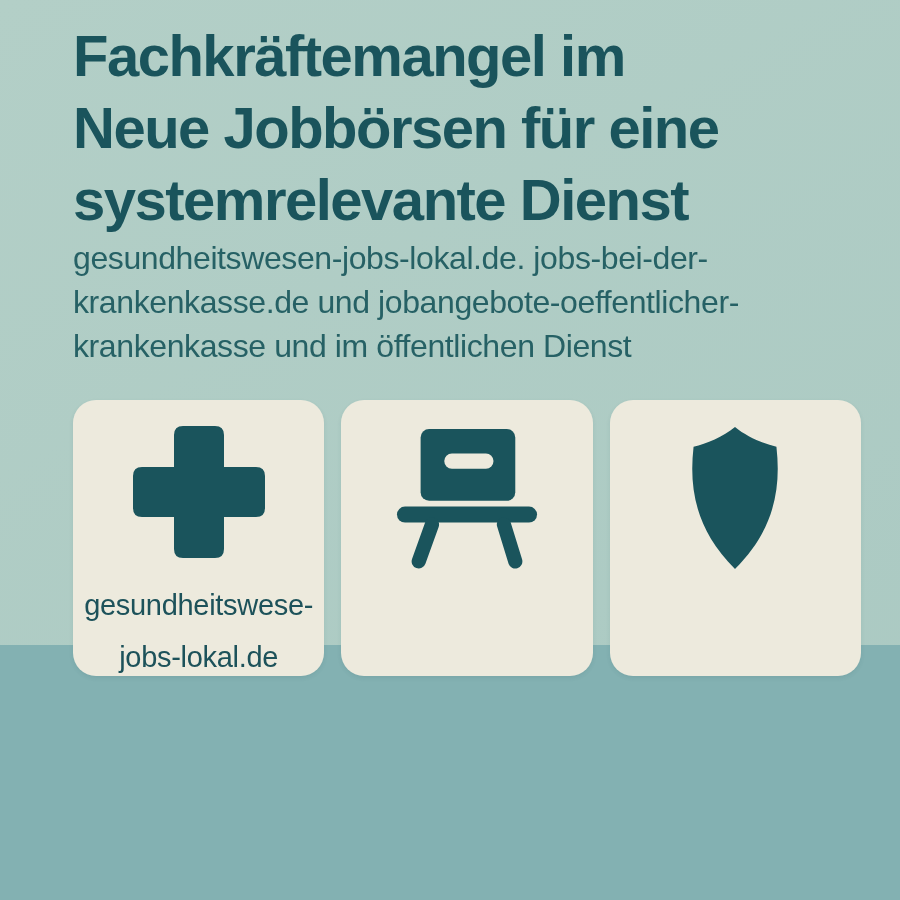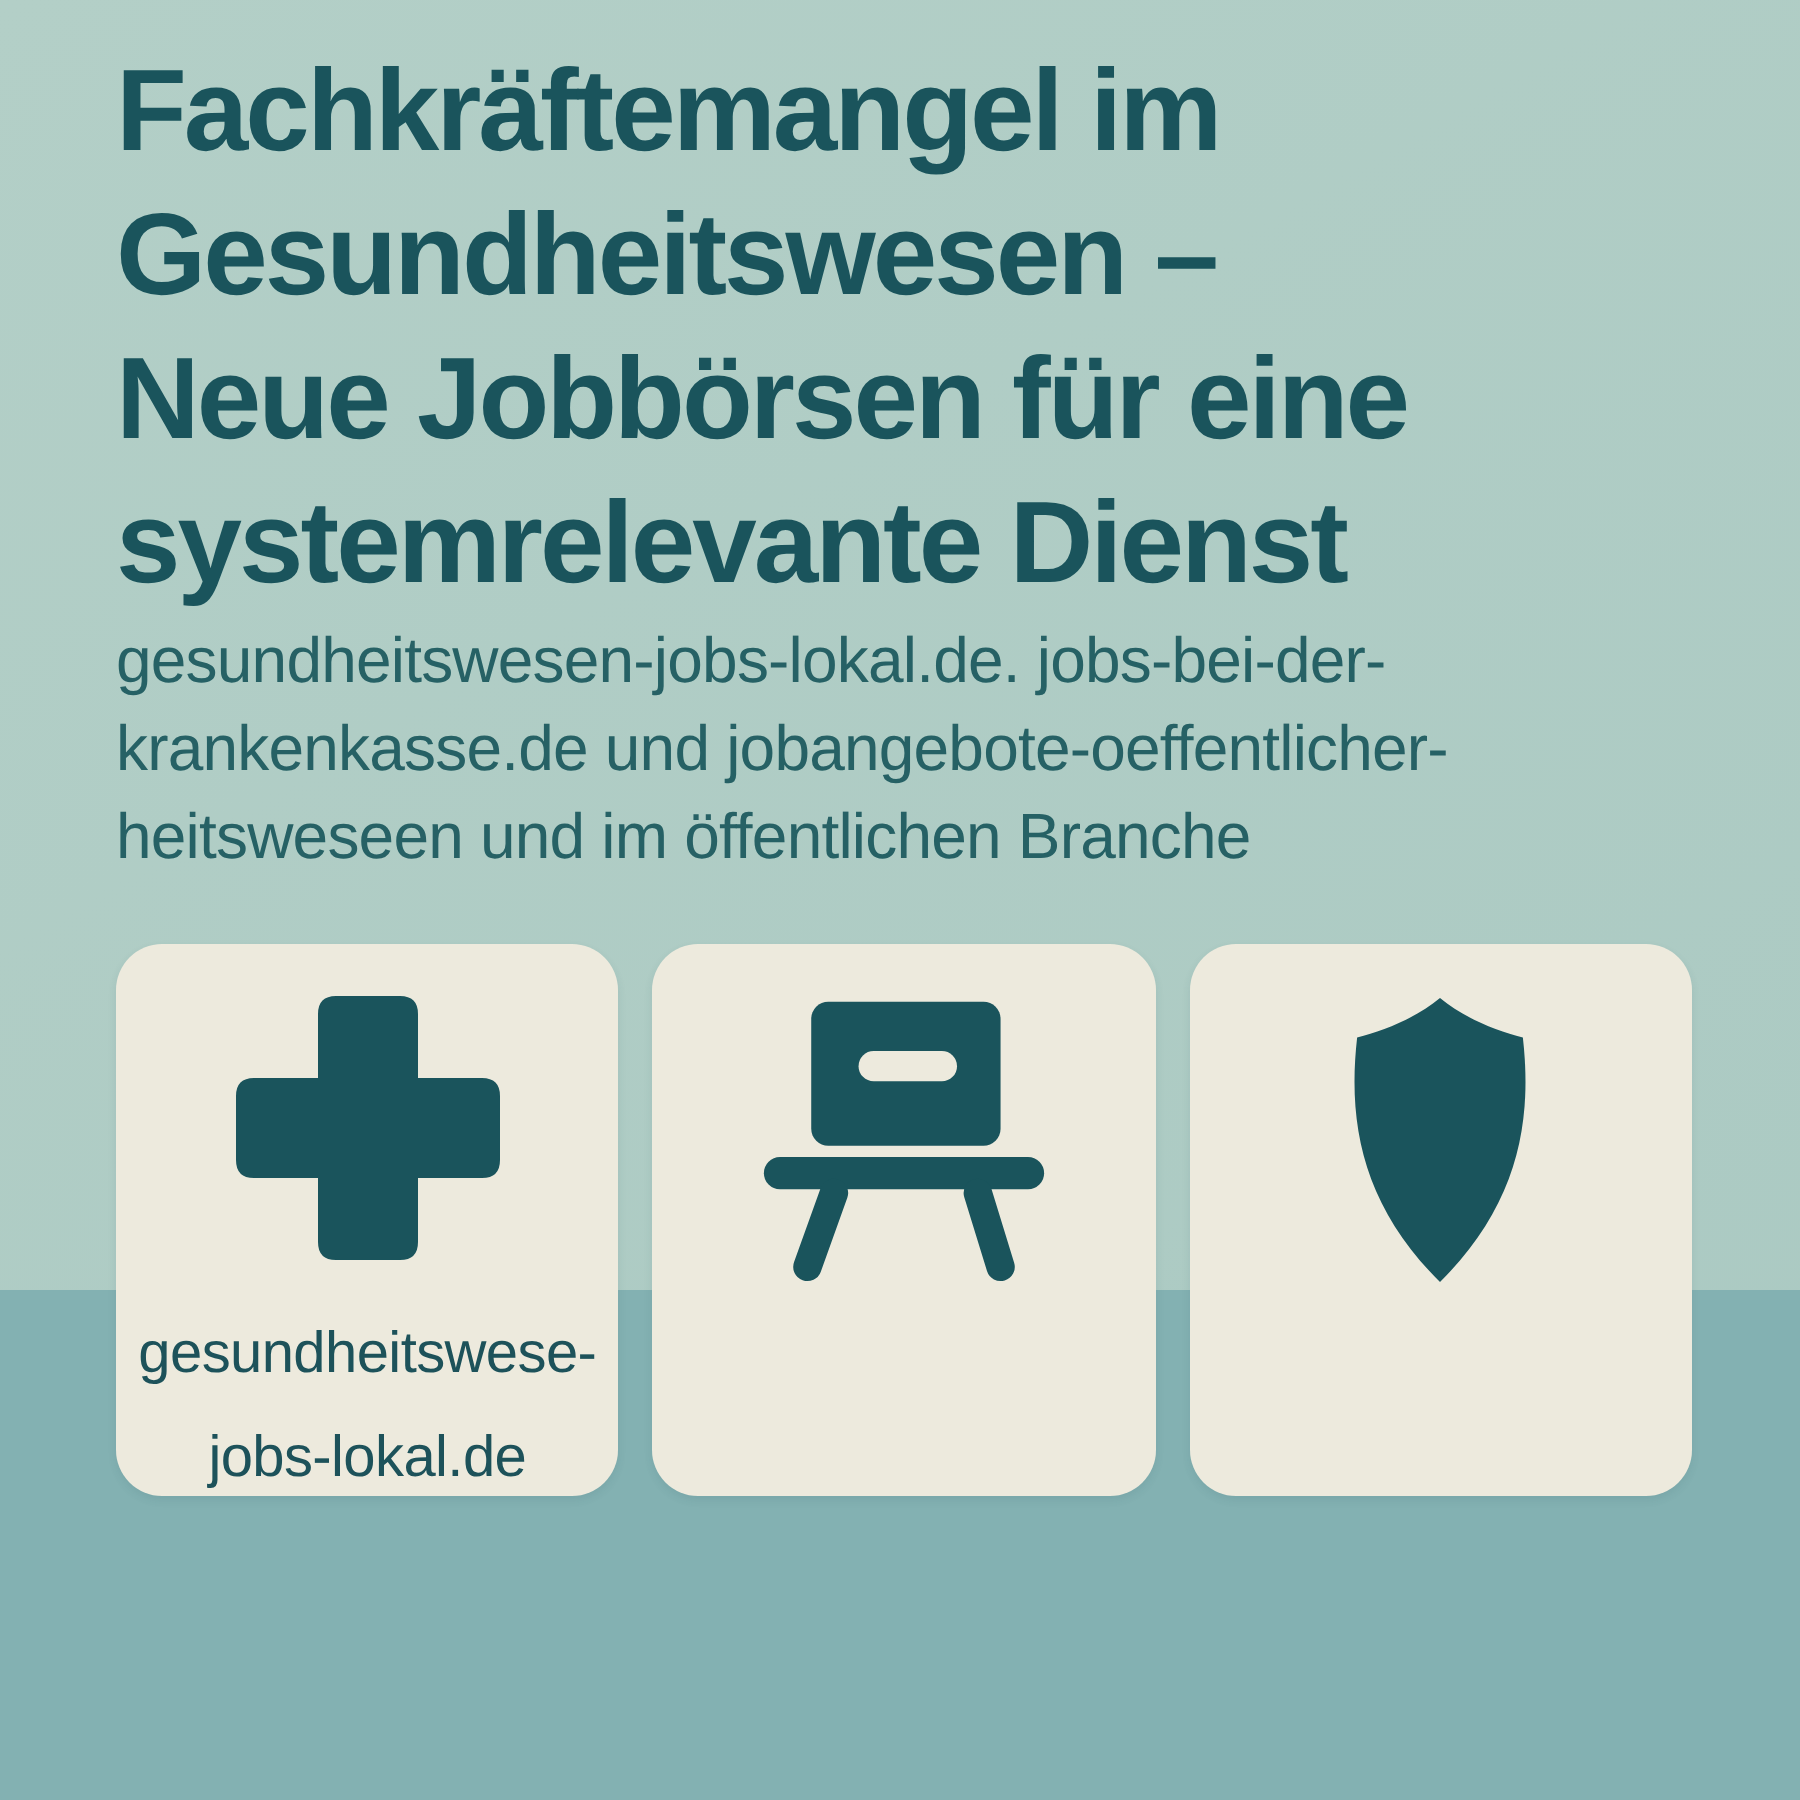--- a/index.html
+++ b/index.html
@@ -16,20 +16,21 @@
   html, body { width: 900px; height: 900px; }
   body {
     font-family: "Liberation Sans", "DejaVu Sans", sans-serif;
     overflow: hidden;
   }
   .canvas {
     position: relative;
     width: 900px;
     height: 900px;
     background: linear-gradient(150deg, var(--background-top) 0%, var(--background-top-deep) 100%);
+    padding-left: 15px;
   }
   .band {
     position: absolute;
     left: 0;
     top: 645px;
     width: 900px;
     height: 255px;
     background: var(--background-bottom);
     z-index: 0;
   }
@@ -97,29 +98,28 @@
 </head>
 <body>
 
 <div class="canvas">
   <div class="band"></div>
 
   <div class="content">
 
     <h1 class="headline">
       <span class="hl-line">Fachkräftemangel im</span>
-      <span class="hl-line">Gesundheitswesen –</span>
       <span class="hl-line">Neue Jobbörsen für eine</span>
       <span class="hl-line">systemrelevante Dienst</span>
     </h1>
 
     <p class="intro">
       <span class="intro-line">gesundheitswesen-jobs-lokal.de. jobs-bei-der-</span>
       <span class="intro-line">krankenkasse.de und jobangebote-oeffentlicher-</span>
-      <span class="intro-line">heitsweseen und im öffentlichen Branche</span>
+      <span class="intro-line">krankenkasse und im öffentlichen Dienst</span>
     </p>
 
     <div class="cards">
 
       <div class="card">
         <div class="icon-wrap">
           <svg width="140" height="140" viewBox="0 0 140 140" aria-hidden="true">
             <path class="icon-fill" d="M54 4 H86 Q95 4 95 13 V45 H127 Q136 45 136 54 V86 Q136 95 127 95 H95 V127 Q95 136 86 136 H54 Q45 136 45 127 V95 H13 Q4 95 4 86 V54 Q4 45 13 45 H45 V13 Q45 4 54 4 Z"></path>
           </svg>
         </div>

